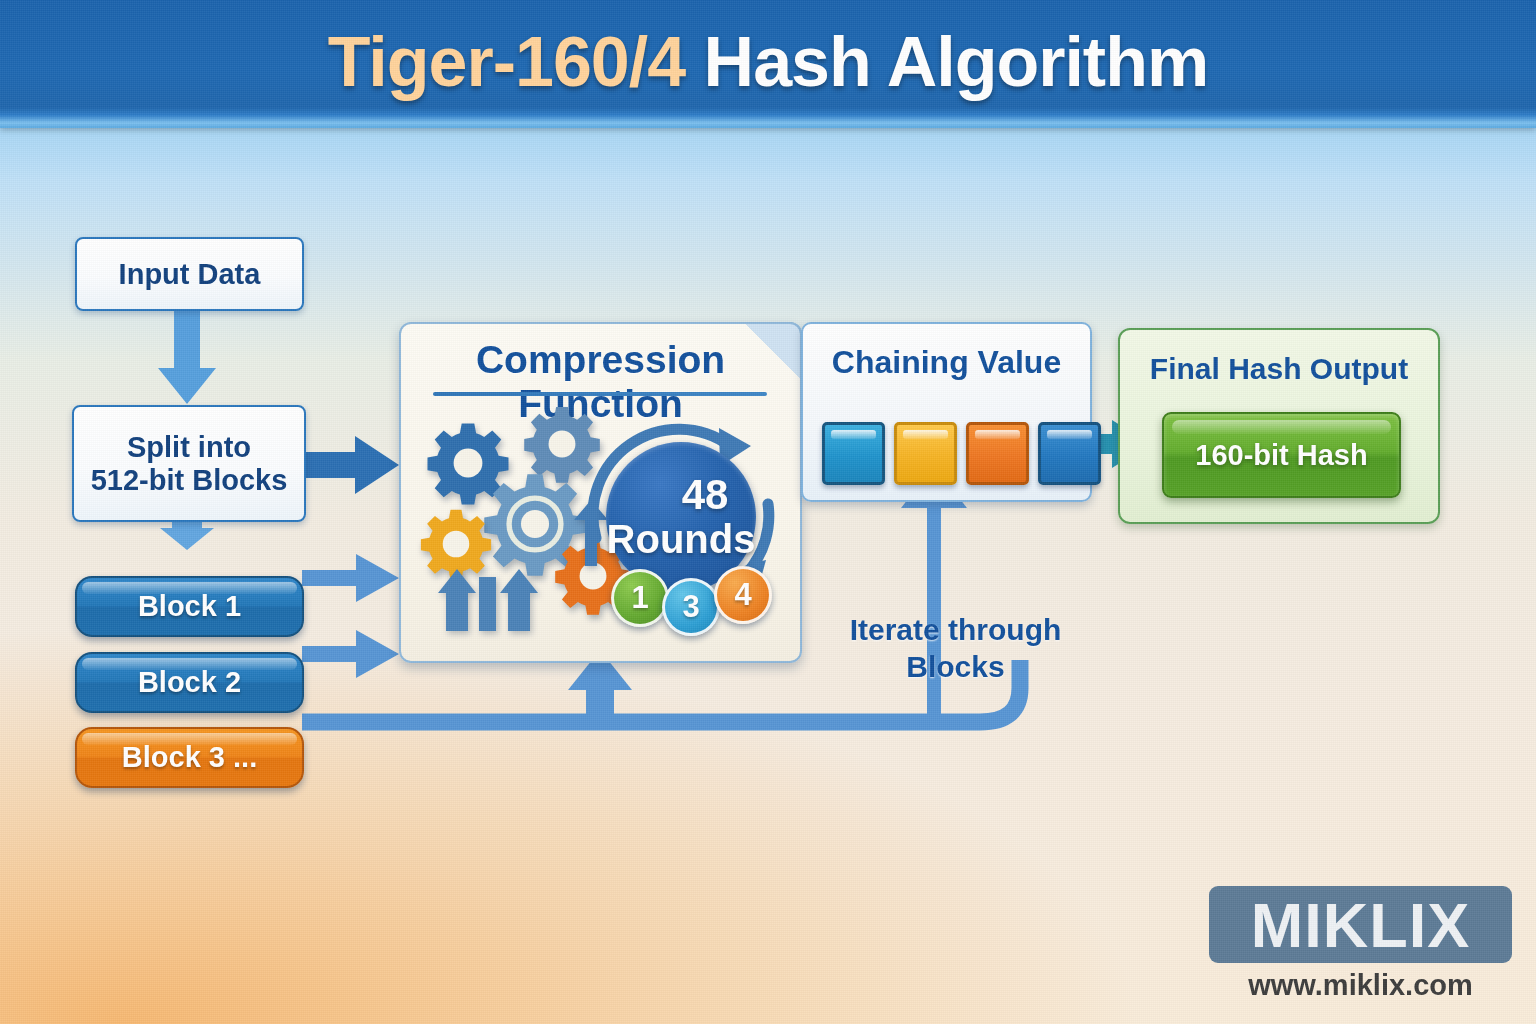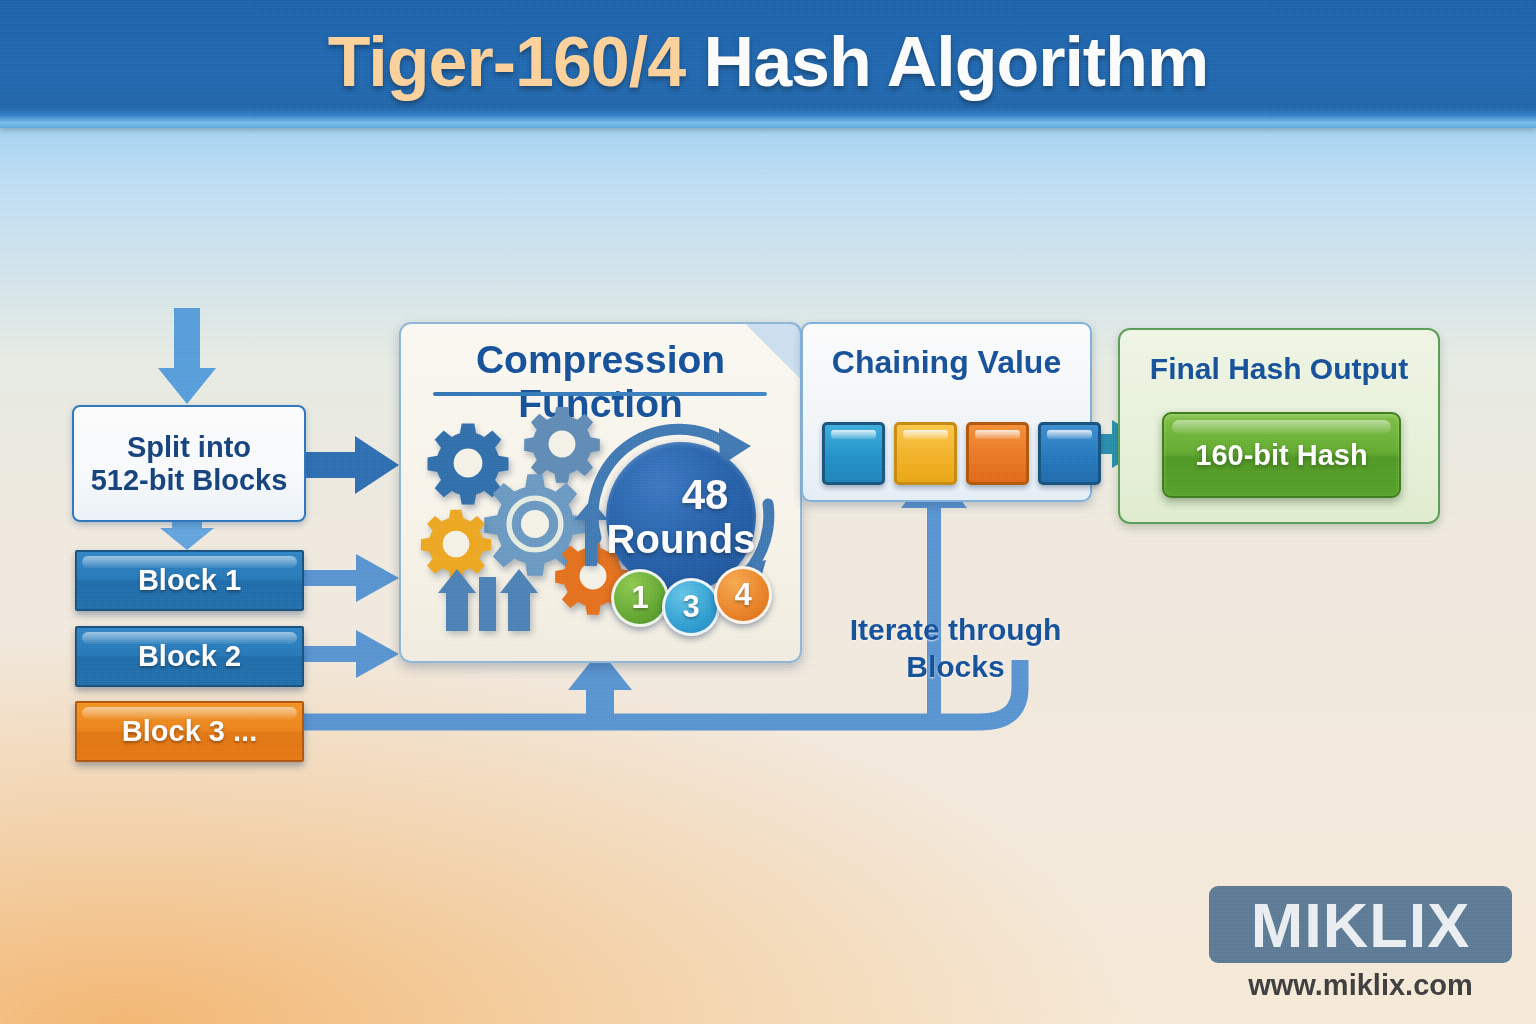--- a/index.html
+++ b/index.html
@@ -45,24 +45,25 @@
     position:absolute;border:2px solid #2a77bd;border-radius:8px;
     background:linear-gradient(to bottom,#ffffff 0%,#fbfdff 55%,#eef5fb 100%);
     box-shadow:0 3px 6px rgba(20,60,110,.28);
     display:flex;align-items:center;justify-content:center;text-align:center;
     color:#12417e;font-weight:bold;line-height:1.12;
   }
   #inputData{left:75px;top:237px;width:225px;height:70px;font-size:29px;}
   #splitBox{left:72px;top:405px;width:230px;height:113px;font-size:29px;}
 
   .blockbox{
-    position:absolute;border-radius:2px;display:flex;align-items:center;justify-content:center;
+    position:absolute;border-radius:17px;display:flex;align-items:center;justify-content:center;
     color:#fff;font-weight:bold;font-size:29px;
     box-shadow:0 4px 7px rgba(20,50,90,.38);
     text-shadow:0 2px 3px rgba(0,0,0,.35);
+    margin-top:26px;
   }
   .blockbox .gloss{
     position:absolute;left:5px;right:5px;top:4px;height:12px;border-radius:6px;
     background:linear-gradient(to bottom,rgba(255,255,255,.55),rgba(255,255,255,.06));
   }
   .blue-block{
     background:linear-gradient(to bottom,#2f86c9 0%,#2278b9 48%,#1d6cab 52%,#1e6fae 100%);
     border:2px solid #14517f;
   }
   .orange-block{
@@ -239,20 +240,21 @@
       <path d="M901,508 L934,466 L967,508 Z" fill="#5795d4"></path>
     </g>
 
     <g>
       <path d="M586,722 L600,722 L600,690 L586,690 Z" fill="#5795d4"></path>
       <path d="M568,690 L600,650 L632,690 Z" fill="#5795d4"></path>
       <rect x="586" y="686" width="28" height="40" fill="#5795d4"></rect>
     </g>
   </svg>
 
+  <div class="wbox" id="inputData">Input Data</div>
 
   <div class="wbox" id="splitBox">
     <div>
       <div>Split into</div>
       <div>512-bit Blocks</div>
     </div>
   </div>
 
   <div class="blockbox blue-block" id="block1">
     <span class="gloss"></span>

